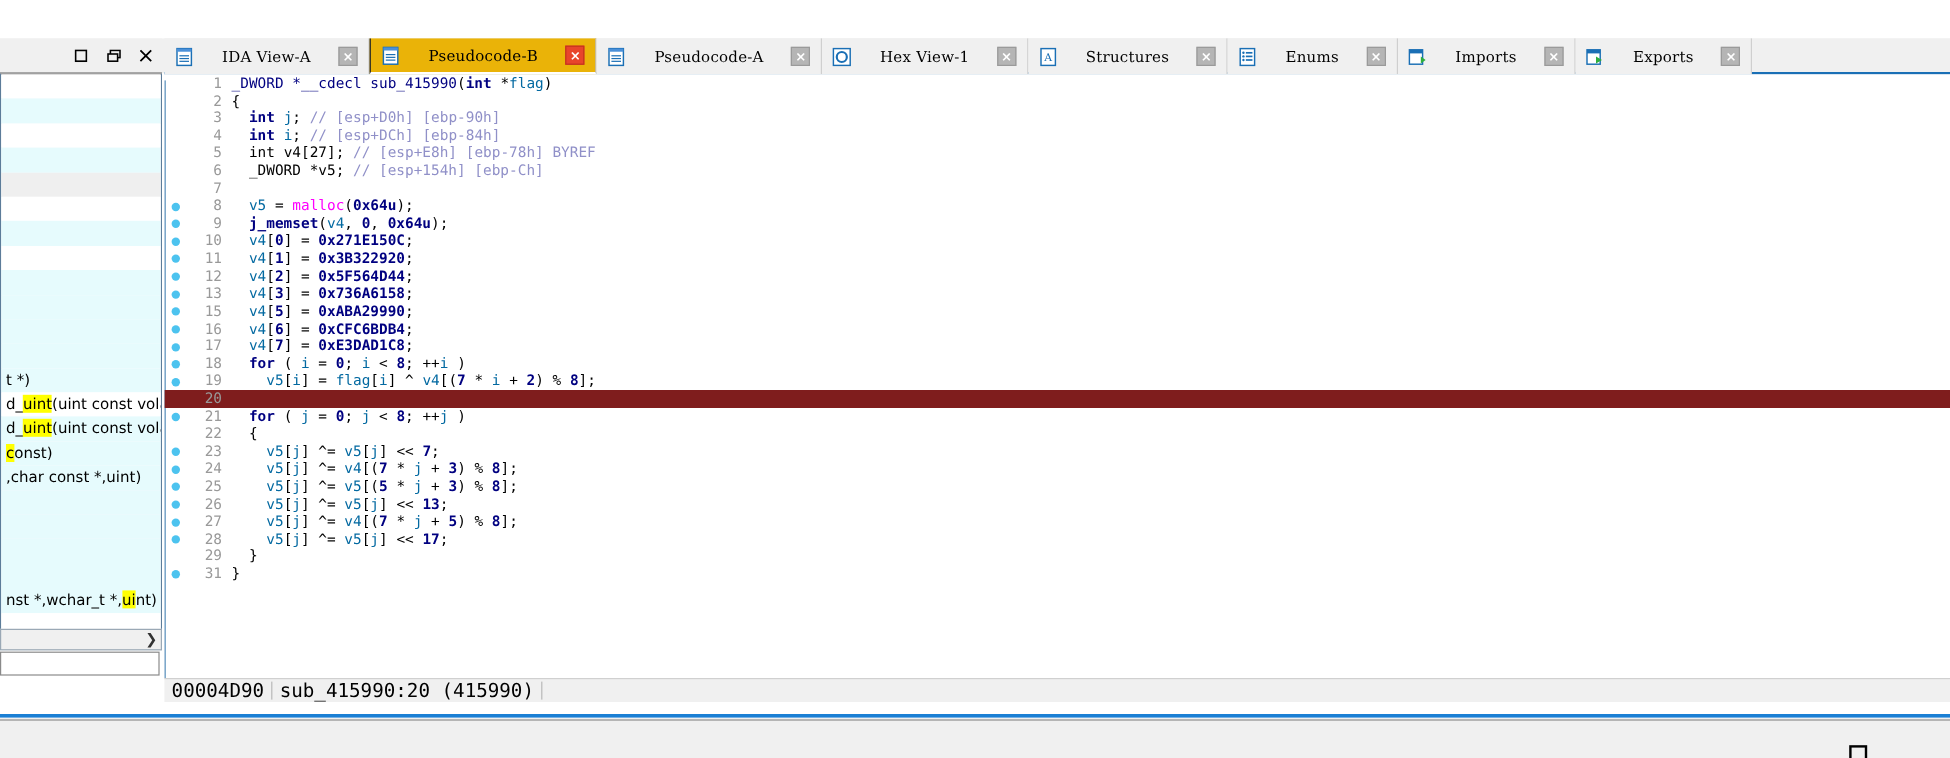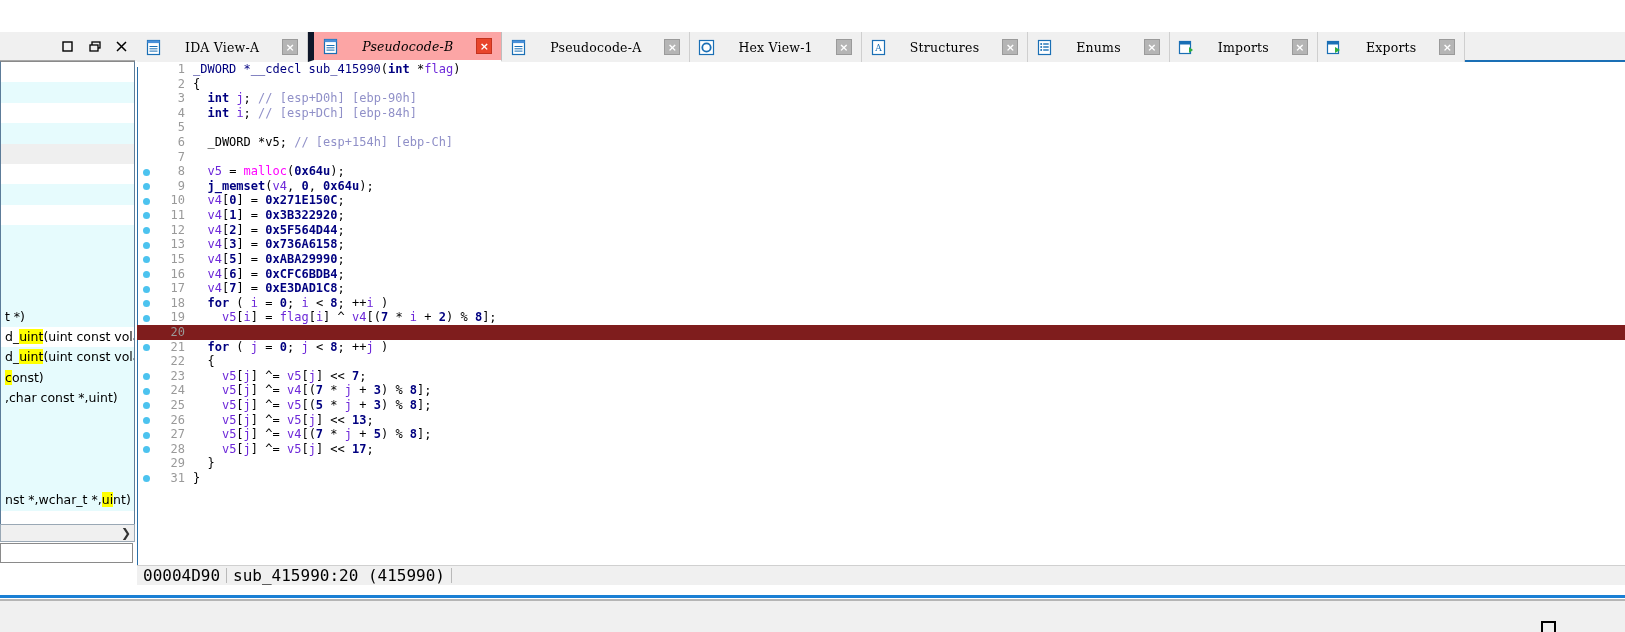--- a/index.html
+++ b/index.html
@@ -41,26 +41,25 @@
   .tab {
     height:30px; display:flex; align-items:center; gap:7px;
     padding:0 9px 0 8px;
     background:#f0f0f0;
     border-right:1px solid #cfcfcf;
     font-family:"DejaVu Serif", serif;
     font-size:12.5px; color:#000; white-space:nowrap;
     position:relative;
   }
   .tab.active {
-    background:#fca5a5;
+    background:#eab308;
     border-bottom:2px solid #ffffff;
     margin-bottom:-2px;
     border-right:1px solid #bdbdbd;
-    border-left:6px solid #0f172a;
-    font-style:italic;
+    border-left:1px solid #0f172a;
   }
   .tab .tlabel { padding:0 16px; letter-spacing:0.2px; }
   .tabicon { width:17px; height:17px; flex:0 0 17px; }
   .tabclose {
     width:16px; height:16px; flex:0 0 16px;
     display:flex; align-items:center; justify-content:center;
     background:#b5b5b5; border:1px solid #9a9a9a;
     color:#fff; font-size:11px; font-weight:bold; line-height:1;
     font-family:"DejaVu Sans", sans-serif;
   }
@@ -134,21 +133,21 @@
     width:1px; height:503px; background:#2a6fa8;
   }
   .ctext {
     position:absolute; left:56px; top:0;
     color:#000;
   }
 
   
   .c-kw     { color:#000080; font-weight:bold; }     
   .c-type   { color:#000000; }
-  .c-var    { color:#6d28d9; }                        
+  .c-var    { color:#0369a1; }                        
   .c-fn     { color:#ff00ff; }                        
   .c-fn2    { color:#000080; font-weight:bold; }      
   .c-num    { color:#000080; font-weight:bold; }      
   .c-cmt    { color:#9090c8; }                        
   .c-punct  { color:#000000; }
   .c-plain  { color:#000080; }
 
   
   .codestatus {
     position:absolute; left:137px; top:533px;
@@ -321,21 +320,21 @@
   </div>
   <div class="sidebottom"></div>
 
   <div class="codeview">
     <div class="vbar"></div>
     <div class="codeinner" id="codeinner">
         <div class="crow"><span class="lnum">1</span><span class="ctext"><span class="c-plain">_DWORD *__cdecl </span><span class="c-plain">sub_415990</span><span class="c-punct">(</span><span class="c-kw">int</span><span class="c-punct"> *</span><span class="c-var">flag</span><span class="c-punct">)</span></span></div>
         <div class="crow"><span class="lnum">2</span><span class="ctext"><span class="c-punct">{</span></span></div>
         <div class="crow"><span class="lnum">3</span><span class="ctext"><span class="c-punct">  </span><span class="c-kw">int</span><span class="c-punct"> </span><span class="c-var">j</span><span class="c-punct">; </span><span class="c-cmt">// [esp+D0h] [ebp-90h]</span></span></div>
         <div class="crow"><span class="lnum">4</span><span class="ctext"><span class="c-punct">  </span><span class="c-kw">int</span><span class="c-punct"> </span><span class="c-var">i</span><span class="c-punct">; </span><span class="c-cmt">// [esp+DCh] [ebp-84h]</span></span></div>
-        <div class="crow"><span class="lnum">5</span></div>
+        <div class="crow"><span class="lnum">5</span><span class="ctext"><span class="c-punct">  </span><span class="c-type">int</span><span class="c-punct"> v4[27]</span><span class="c-punct">; </span><span class="c-cmt">// [esp+E8h] [ebp-78h] BYREF</span></span></div>
         <div class="crow"><span class="lnum">6</span><span class="ctext"><span class="c-punct">  _DWORD *v5</span><span class="c-punct">; </span><span class="c-cmt">// [esp+154h] [ebp-Ch]</span></span></div>
         <div class="crow"><span class="lnum">7</span><span class="ctext"><span class="c-punct"></span></span></div>
         <div class="crow"><span class="bullet"></span><span class="lnum">8</span><span class="ctext"><span class="c-punct">  </span><span class="c-var">v5</span><span class="c-punct"> = </span><span class="c-fn">malloc</span><span class="c-punct">(</span><span class="c-num">0x64u</span><span class="c-punct">);</span></span></div>
         <div class="crow"><span class="bullet"></span><span class="lnum">9</span><span class="ctext"><span class="c-punct">  </span><span class="c-fn2">j_memset</span><span class="c-punct">(</span><span class="c-var">v4</span><span class="c-punct">, </span><span class="c-num">0</span><span class="c-punct">, </span><span class="c-num">0x64u</span><span class="c-punct">);</span></span></div>
         <div class="crow"><span class="bullet"></span><span class="lnum">10</span><span class="ctext"><span class="c-punct">  </span><span class="c-var">v4</span><span class="c-punct">[</span><span class="c-num">0</span><span class="c-punct">] = </span><span class="c-num">0x271E150C</span><span class="c-punct">;</span></span></div>
         <div class="crow"><span class="bullet"></span><span class="lnum">11</span><span class="ctext"><span class="c-punct">  </span><span class="c-var">v4</span><span class="c-punct">[</span><span class="c-num">1</span><span class="c-punct">] = </span><span class="c-num">0x3B322920</span><span class="c-punct">;</span></span></div>
         <div class="crow"><span class="bullet"></span><span class="lnum">12</span><span class="ctext"><span class="c-punct">  </span><span class="c-var">v4</span><span class="c-punct">[</span><span class="c-num">2</span><span class="c-punct">] = </span><span class="c-num">0x5F564D44</span><span class="c-punct">;</span></span></div>
         <div class="crow"><span class="bullet"></span><span class="lnum">13</span><span class="ctext"><span class="c-punct">  </span><span class="c-var">v4</span><span class="c-punct">[</span><span class="c-num">3</span><span class="c-punct">] = </span><span class="c-num">0x736A6158</span><span class="c-punct">;</span></span></div>
         <div class="crow"><span class="bullet"></span><span class="lnum">15</span><span class="ctext"><span class="c-punct">  </span><span class="c-var">v4</span><span class="c-punct">[</span><span class="c-num">5</span><span class="c-punct">] = </span><span class="c-num">0xABA29990</span><span class="c-punct">;</span></span></div>
         <div class="crow"><span class="bullet"></span><span class="lnum">16</span><span class="ctext"><span class="c-punct">  </span><span class="c-var">v4</span><span class="c-punct">[</span><span class="c-num">6</span><span class="c-punct">] = </span><span class="c-num">0xCFC6BDB4</span><span class="c-punct">;</span></span></div>

